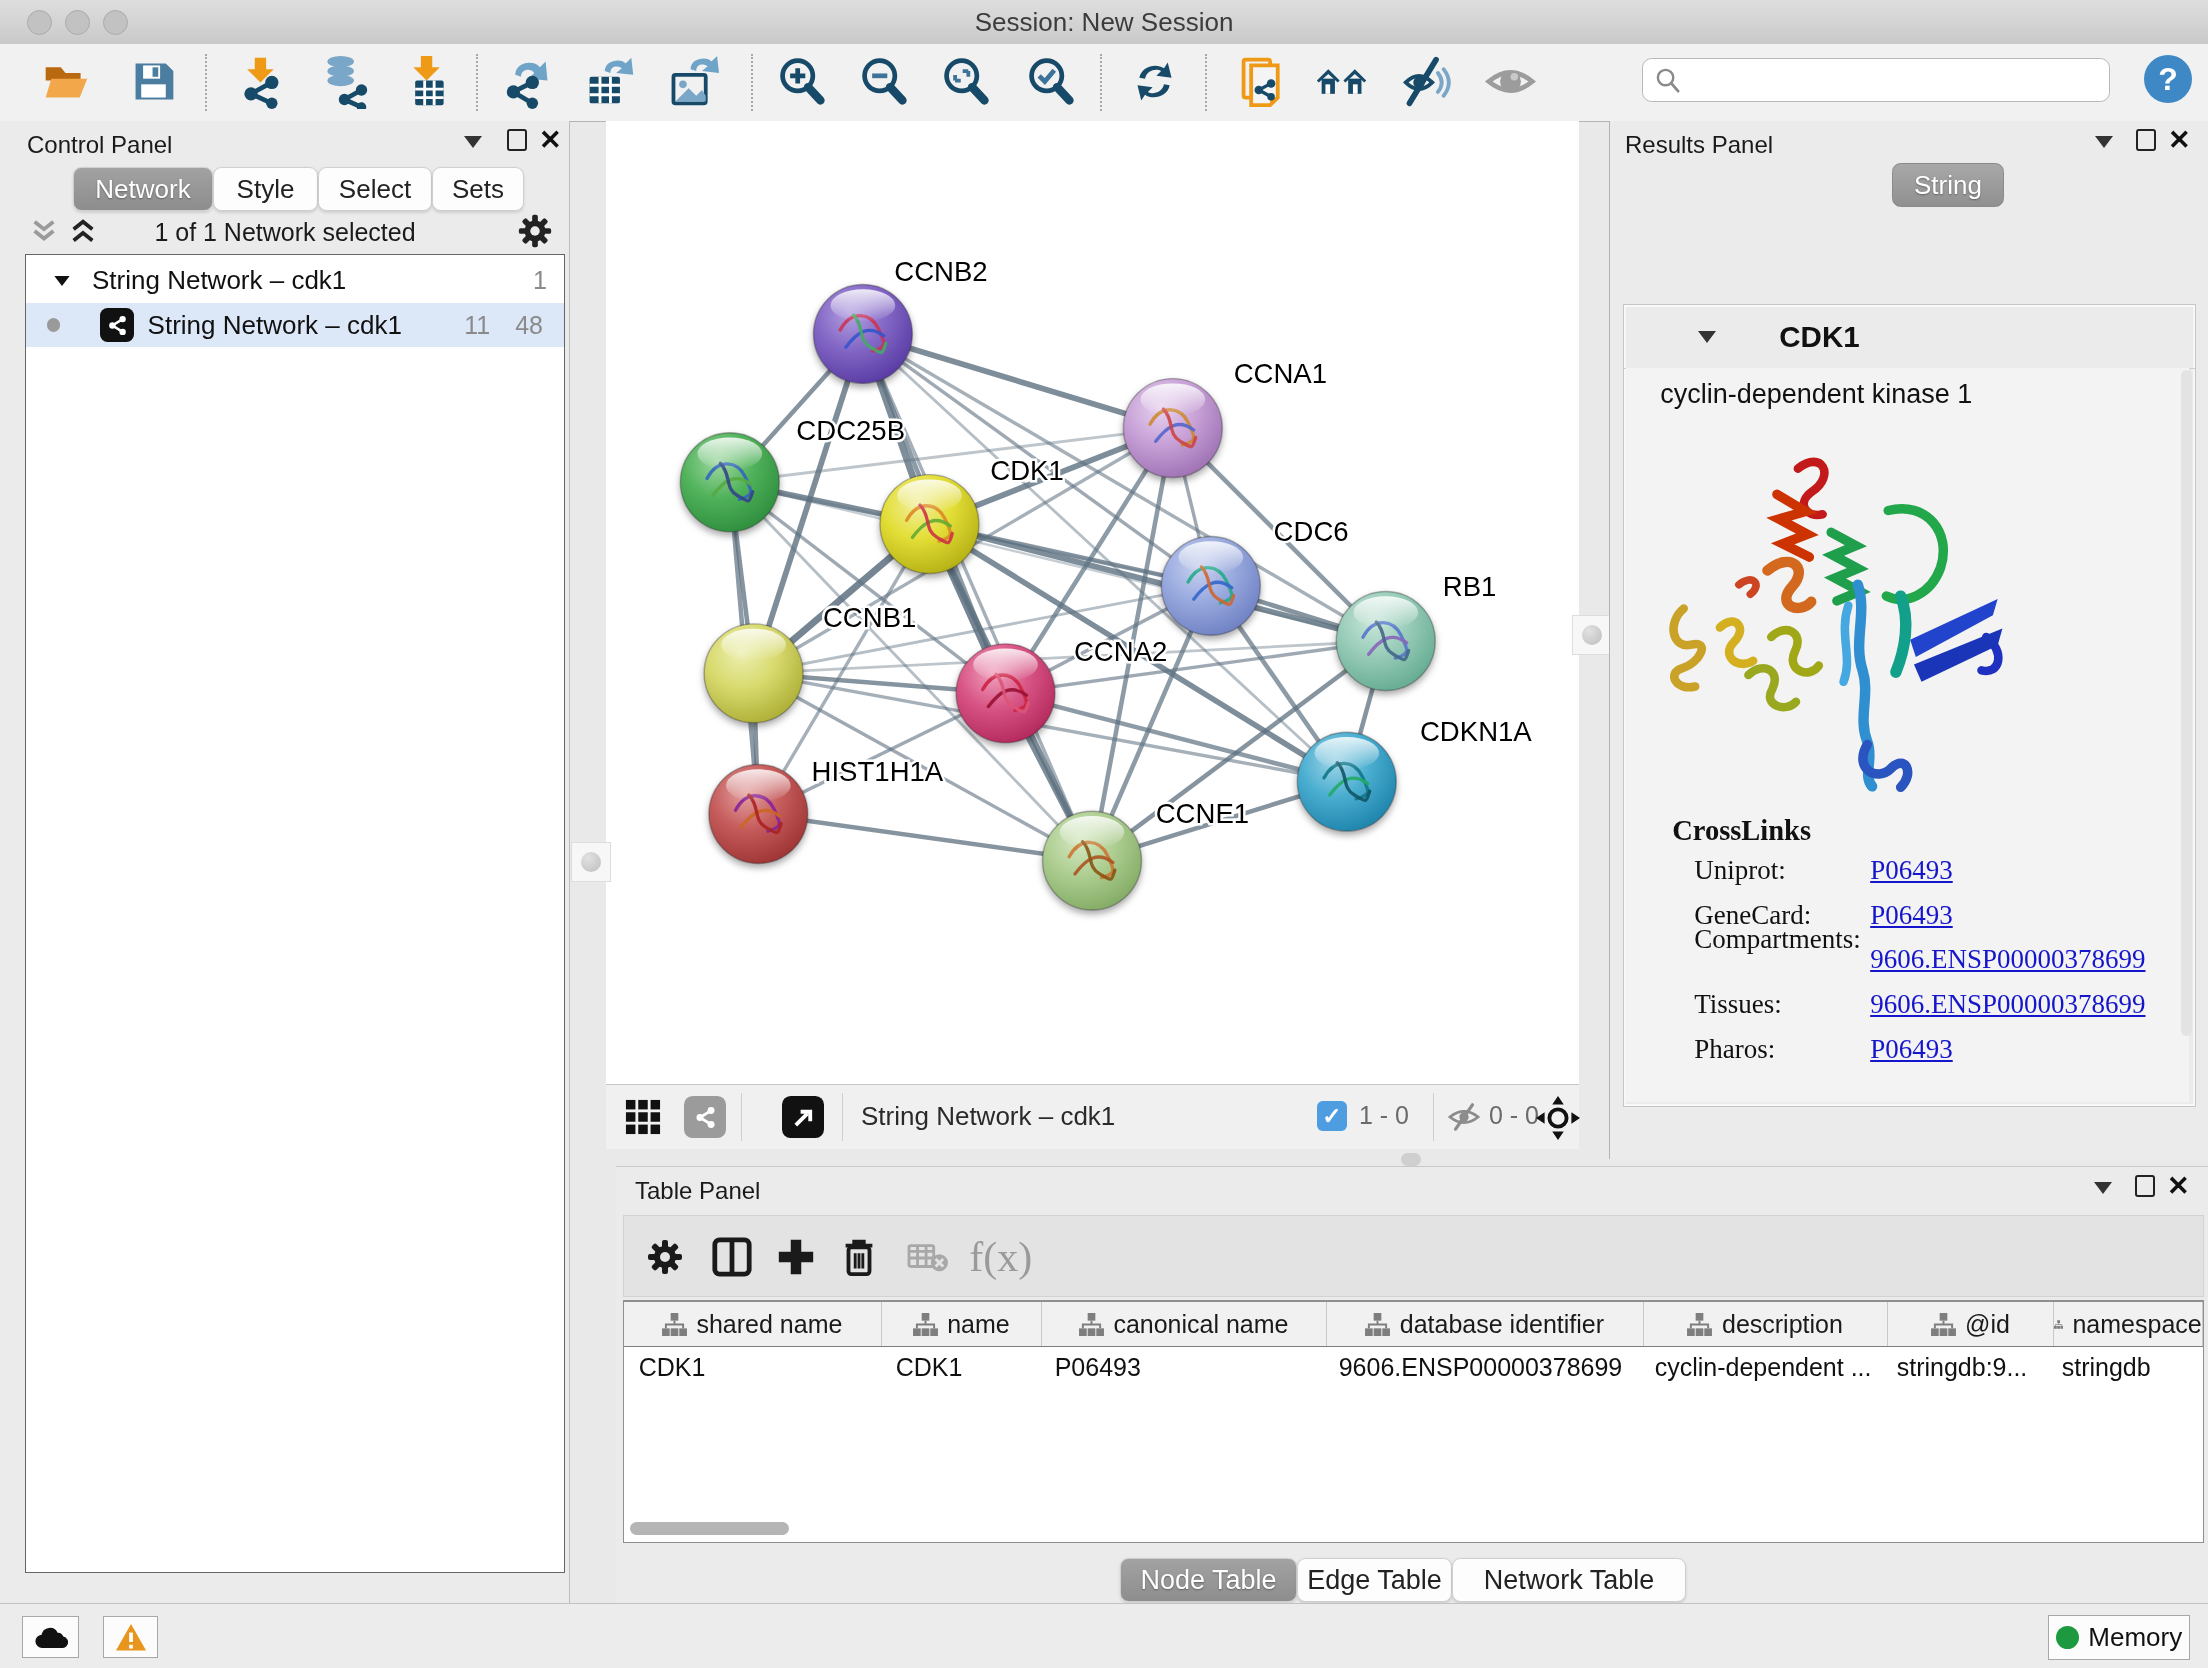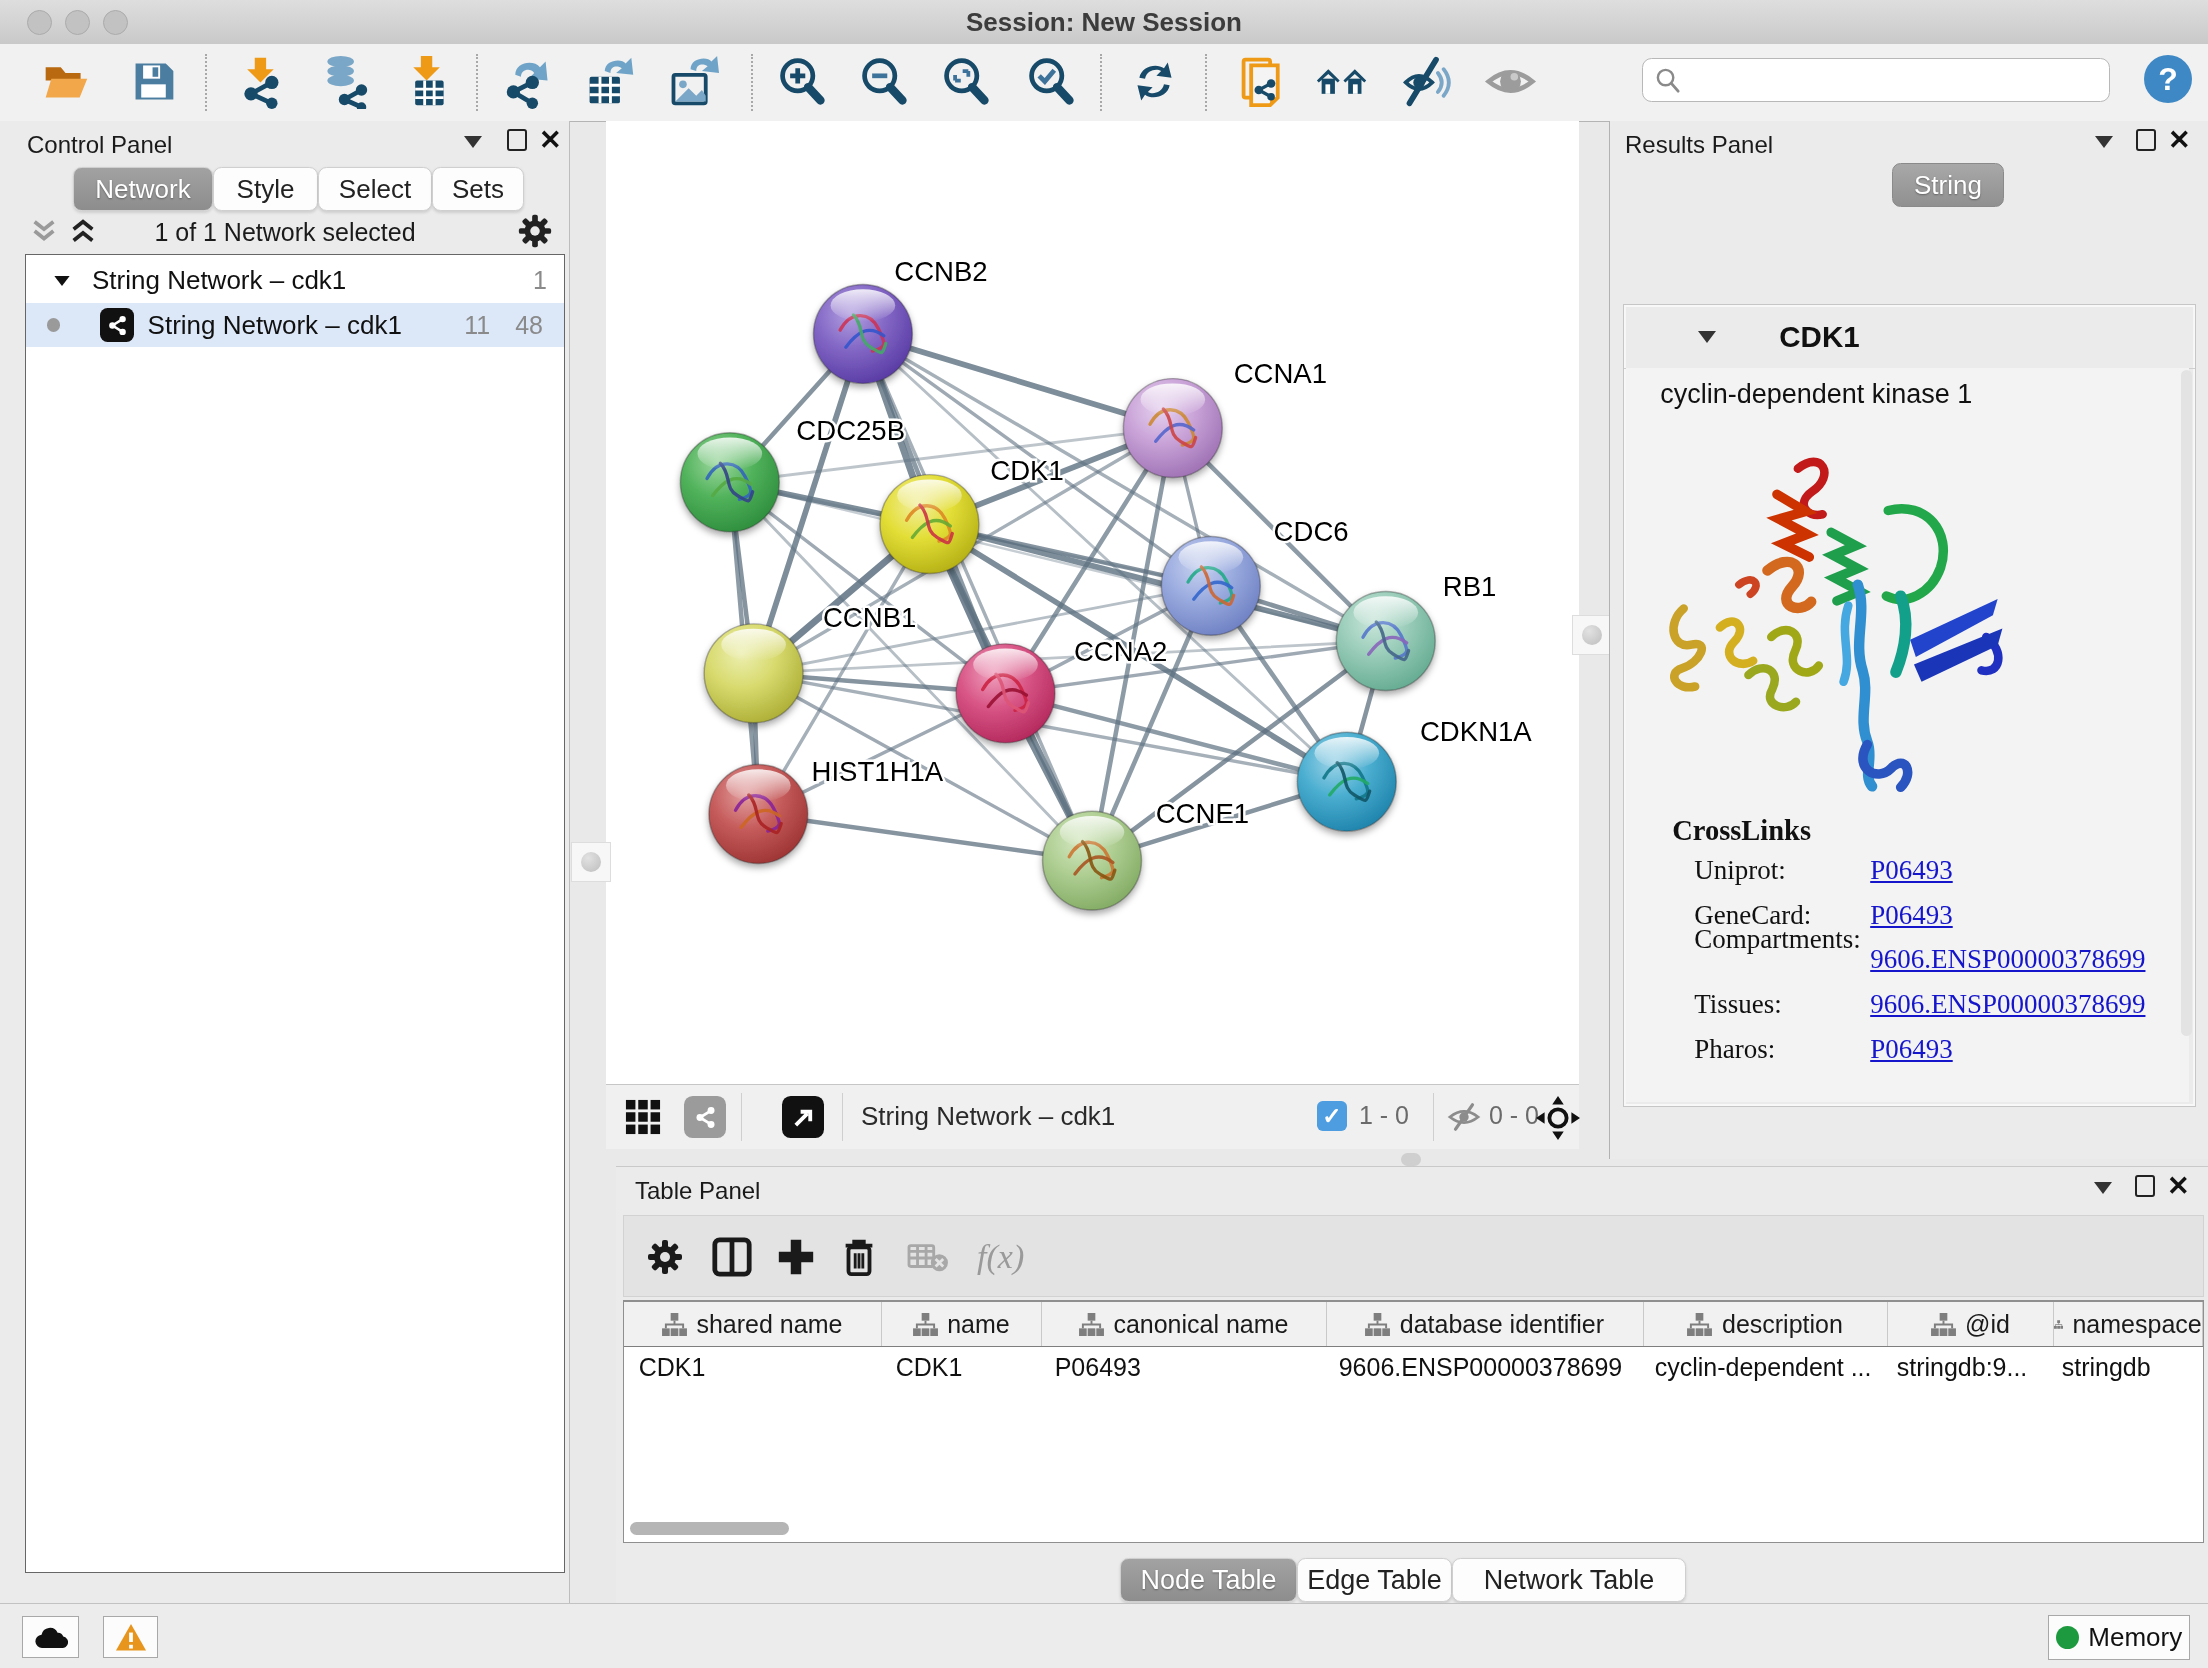--- a/index.html
+++ b/index.html
@@ -1,21 +1,21 @@
 <!DOCTYPE html>
 <html style="font-size:15px"><head>
 <meta charset="utf-8">
 <style>
   html,body{margin:0;padding:0;}
   body{font-family:"Liberation Sans",sans-serif;background:#e9e9e9;}
   .app{position:relative;width:2208px;height:1668px;background:#e9e9e9;overflow:hidden;}
   .abs{position:absolute;}
 
   
-  .titlebar{left:0;top:0;width:2208px;height:44px;background:linear-gradient(#dedede,#c9c9c9);border-bottom:1px solid #a6a6a6;font-weight:bold;}
+  .titlebar{left:0;top:0;width:2208px;height:44px;background:linear-gradient(#dedede,#c9c9c9);border-bottom:1px solid #a6a6a6;}
   .tl{width:23px;height:23px;border-radius:50%;background:#c2c2c2;border:1px solid #ababab;top:9.5px;}
   .window-title{left:0;top:0;width:2208px;height:44px;line-height:44px;text-align:center;font-size:26px;color:#3c3c3c;}
 
   
   .toolbar{left:0;top:44px;width:2208px;height:77px;background:#f1f1f1;border-bottom:1.9px solid #b4b4b4;}
   .tbi{position:absolute;top:7.6px;width:59px;height:59px;display:flex;align-items:center;justify-content:center;cursor:pointer;}
   .tbsep{position:absolute;top:9.5px;height:57px;width:0;border-left:2.9px dotted #a8a8a8;}
   .searchbox{position:absolute;left:1642px;top:14.3px;width:466px;height:42px;background:#fff;border:1.9px solid #b8b8b8;border-radius:9.5px;display:flex;align-items:center;}
   .searchbox input{border:none;outline:none;flex:1;font-size:23px;font-family:"Liberation Sans",sans-serif;background:transparent;margin-left:7.6px;}
   .helpbtn{position:absolute;left:2144px;top:11.4px;width:48px;height:48px;border-radius:50%;background:#3e88c5;color:#fff;font-size:32px;font-weight:bold;text-align:center;line-height:48px;cursor:pointer;}
@@ -677,21 +677,21 @@
       <div class="tpi" style="left:282px">
         <svg width="42" height="38" viewBox="0 0 44 40">
             <g stroke="#a8a8a8" fill="#a8a8a8">
               <rect x="2" y="8" width="26" height="22" rx="2" fill="none" stroke-width="3"></rect>
               <path d="M2 14h26M2 21h26M11 8v22M20 8v22" stroke-width="3"></path>
             </g>
             <circle cx="34" cy="26" r="9" fill="#a8a8a8"></circle>
             <path d="M30 22l8 8M38 22l-8 8" stroke="#e3e3e3" stroke-width="3"></path>
           </svg>
       </div>
-      <div class="tpi serif" style="left:339px;font-style:italic;font-size:34px;color:#9a9a9a;width:76px">f(x)</div>
+      <div class="tpi serif" style="left:339px;font-size:42px;color:#9a9a9a;width:76px">f(x)</div>
     </div>
 
     <div class="tablebox">
       <div class="thead" id="tbl-head">
           <div class="th" style="width: 257px;">
             <svg width="25" height="23" viewBox="0 0 26 24">
               <g fill="#7e7e7e">
                 <rect x="9" y="0" width="8" height="8"></rect>
                 <path d="M13 8v4M4 16v-4h18v4" stroke="#7e7e7e" stroke-width="2" fill="none"></path>
                 <rect x="0" y="16" width="8" height="8"></rect>

